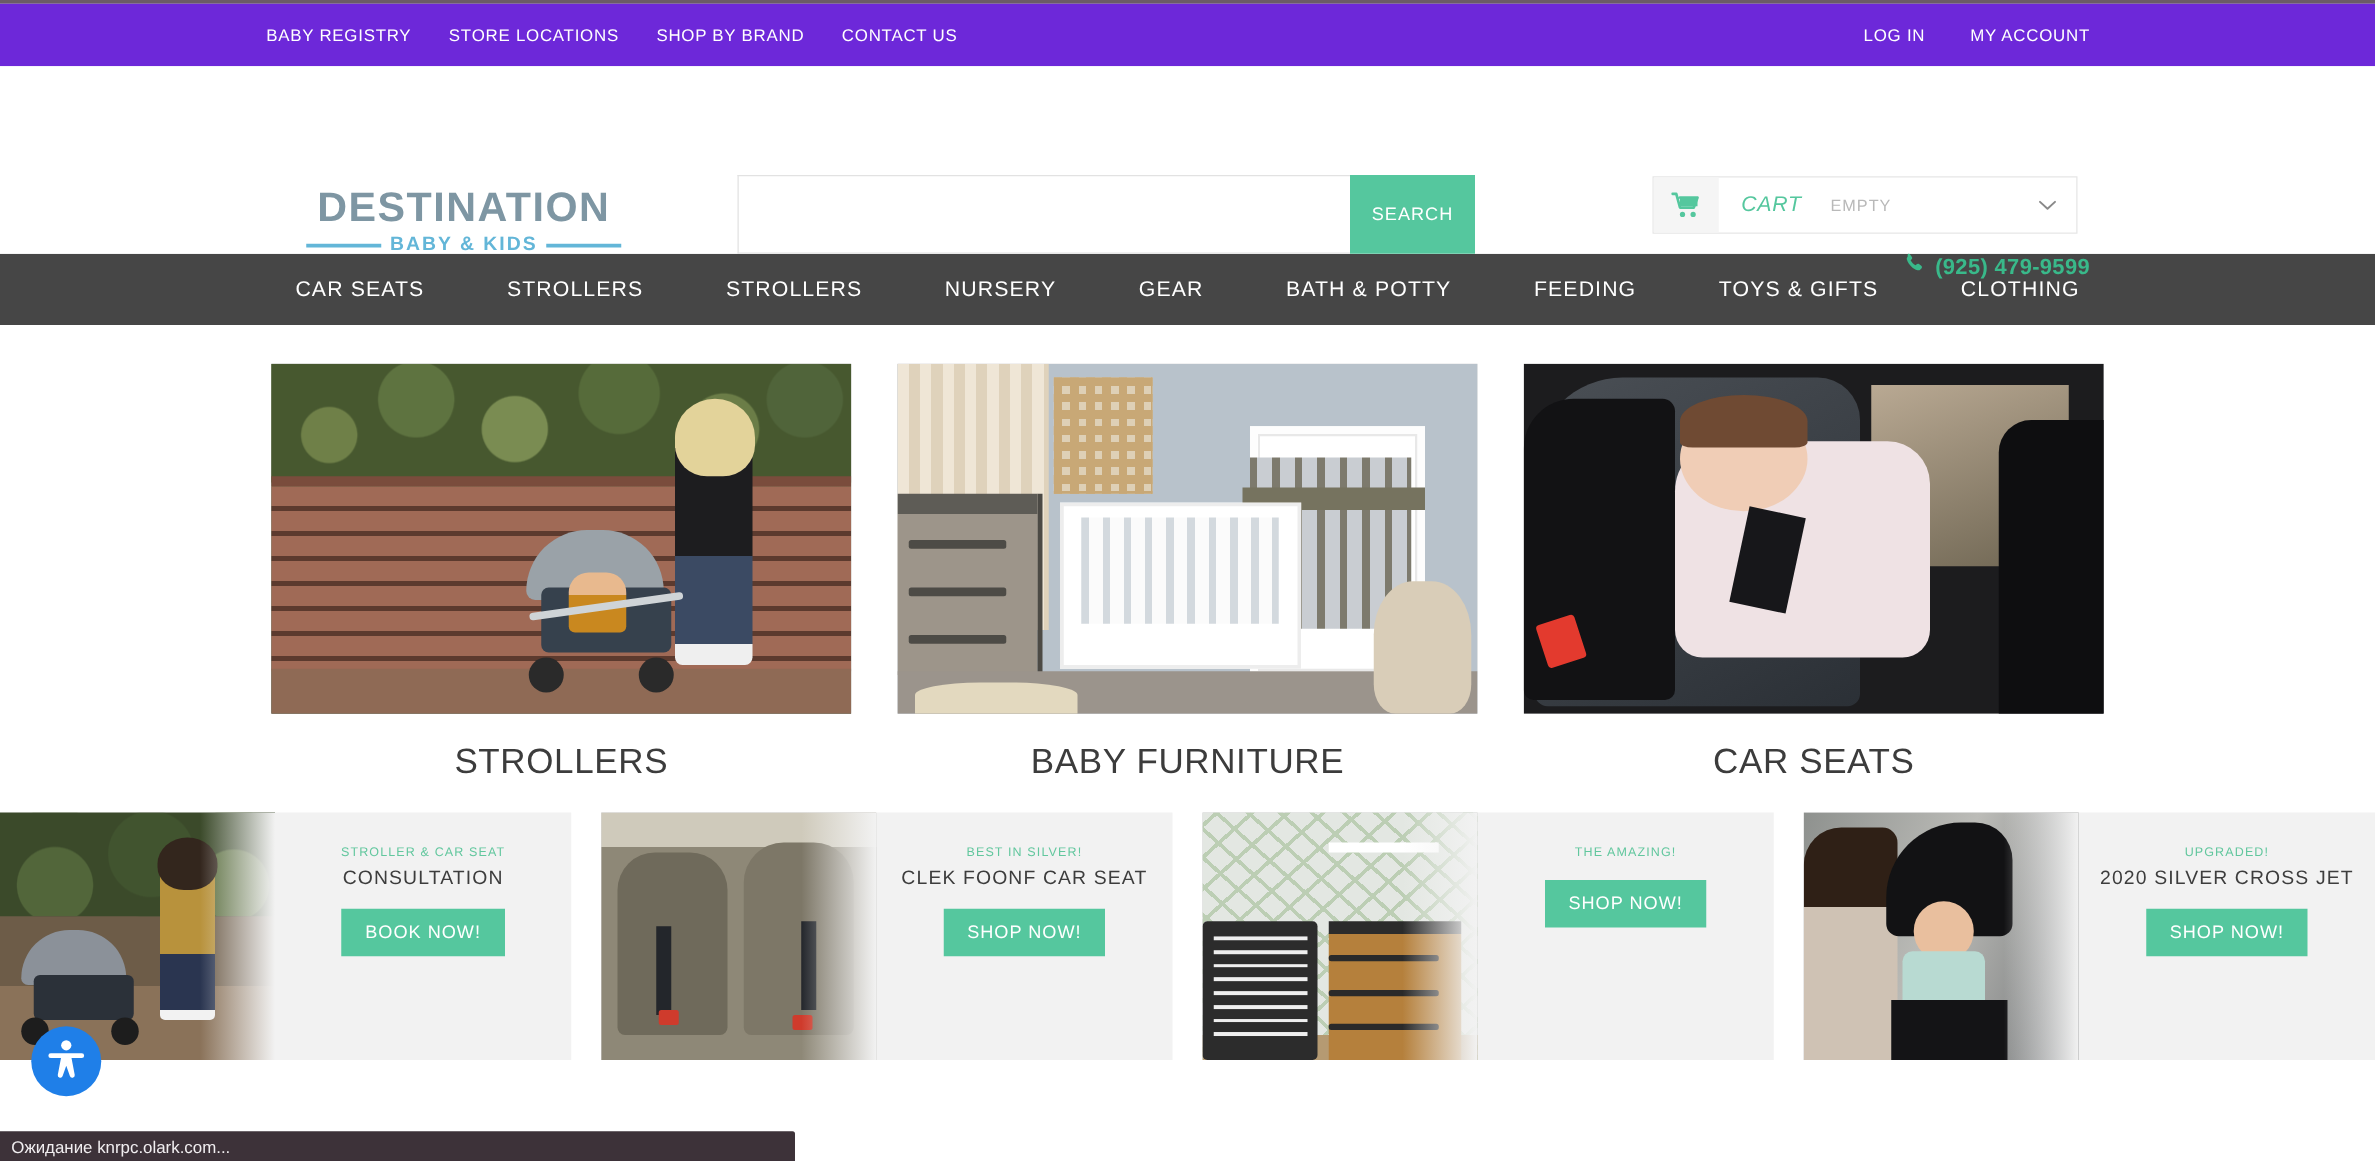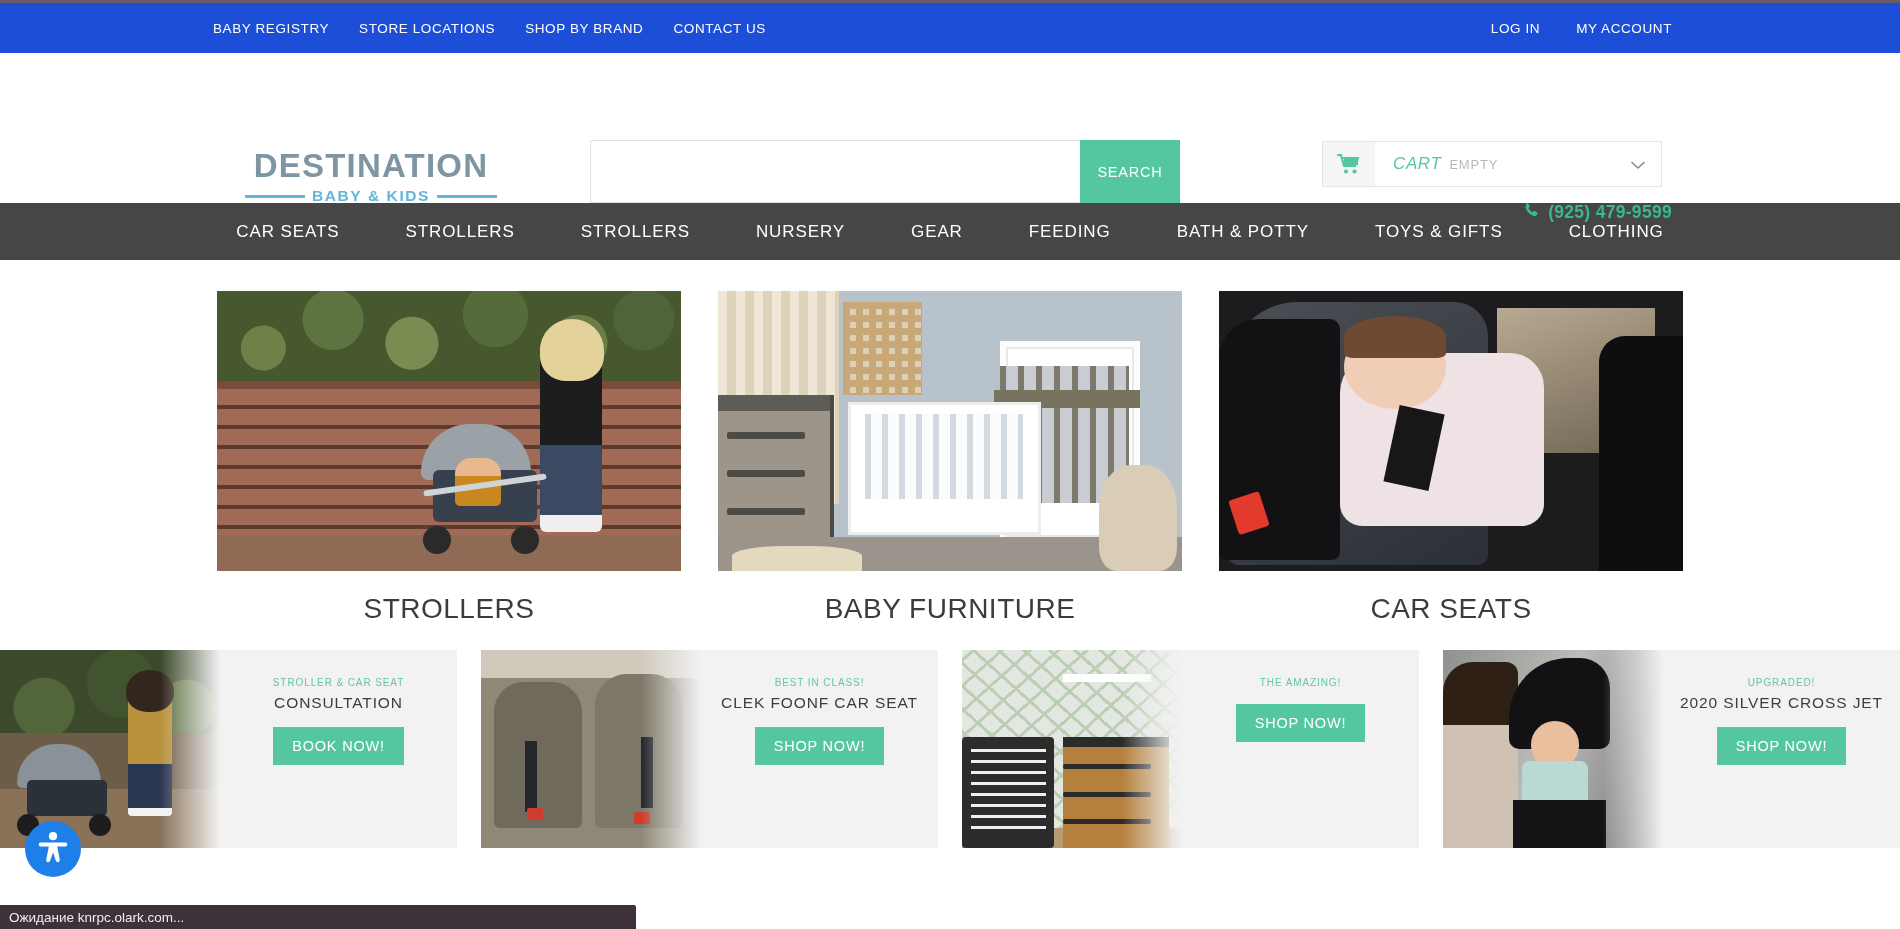--- a/index.html
+++ b/index.html
@@ -12,21 +12,21 @@
 
   
   .top-hairline {
     height: 3px;
     background: #6b5b66;
     width: 100%;
   }
 
   
   .utility-bar {
-    background: #1d4ed8;
+    background: #6d28d9;
     height: 50px;
     display: flex;
     align-items: center;
     position: relative;
   }
   .utility-left {
     display: flex;
     align-items: center;
     gap: 30px;
     margin-left: 213px;
@@ -144,21 +144,21 @@
     color: #55c79e;
     font-size: 17px;
     letter-spacing: 0.6px;
     margin-left: 18px;
     font-style: italic;
   }
   .cart-status {
     color: #b9b9b9;
     font-size: 13px;
     letter-spacing: 0.8px;
-    margin-left: 8px;
+    margin-left: 23px;
   }
   .cart-chevron {
     margin-left: auto;
     margin-right: 16px;
     color: #808080;
     font-size: 15px;
     line-height: 1;
   }
 
   .phone-row {
@@ -506,22 +506,22 @@
     <span class="phone-num">(925) 479-9599</span>
   </div>
 </div>
 
 <nav class="main-nav">
   <a class="main-nav-item">CAR SEATS</a>
   <a class="main-nav-item">STROLLERS</a>
   <a class="main-nav-item">STROLLERS</a>
   <a class="main-nav-item">NURSERY</a>
   <a class="main-nav-item">GEAR</a>
+  <a class="main-nav-item">BATH &amp; POTTY</a>
   <a class="main-nav-item">FEEDING</a>
-  <a class="main-nav-item">BATH &amp; POTTY</a>
   <a class="main-nav-item">TOYS &amp; GIFTS</a>
   <a class="main-nav-item">CLOTHING</a>
 </nav>
 
 <div class="cat-row">
 
   <div class="cat-tile">
     <div class="cat-img">
       <div class="scene">
         <div class="sc1-sky"></div>
@@ -619,21 +619,21 @@
         <div class="p2a"></div>
           <div class="p2b"></div>
           <div class="p2c"></div>
         <div class="p2d" style="left:20%; top:46%"></div>
         <div class="p2d" style="right:22%; top:44%"></div>
         <div class="p2e" style="left:21%; bottom:14%"></div>
         <div class="p2e" style="right:23%; bottom:12%"></div>
       </div>
     </div>
     <div class="promo-text">
-      <div class="promo-kicker">BEST IN CLASS!</div>
+      <div class="promo-kicker">BEST IN SILVER!</div>
       <div class="promo-title">CLEK FOONF CAR SEAT</div>
       <button class="promo-btn">SHOP NOW!</button>
     </div>
   </div>
 
   <div class="promo-card">
     <div class="promo-img">
       <div class="scene">
         <div class="p3a"></div>
           <div class="p3b"></div>

